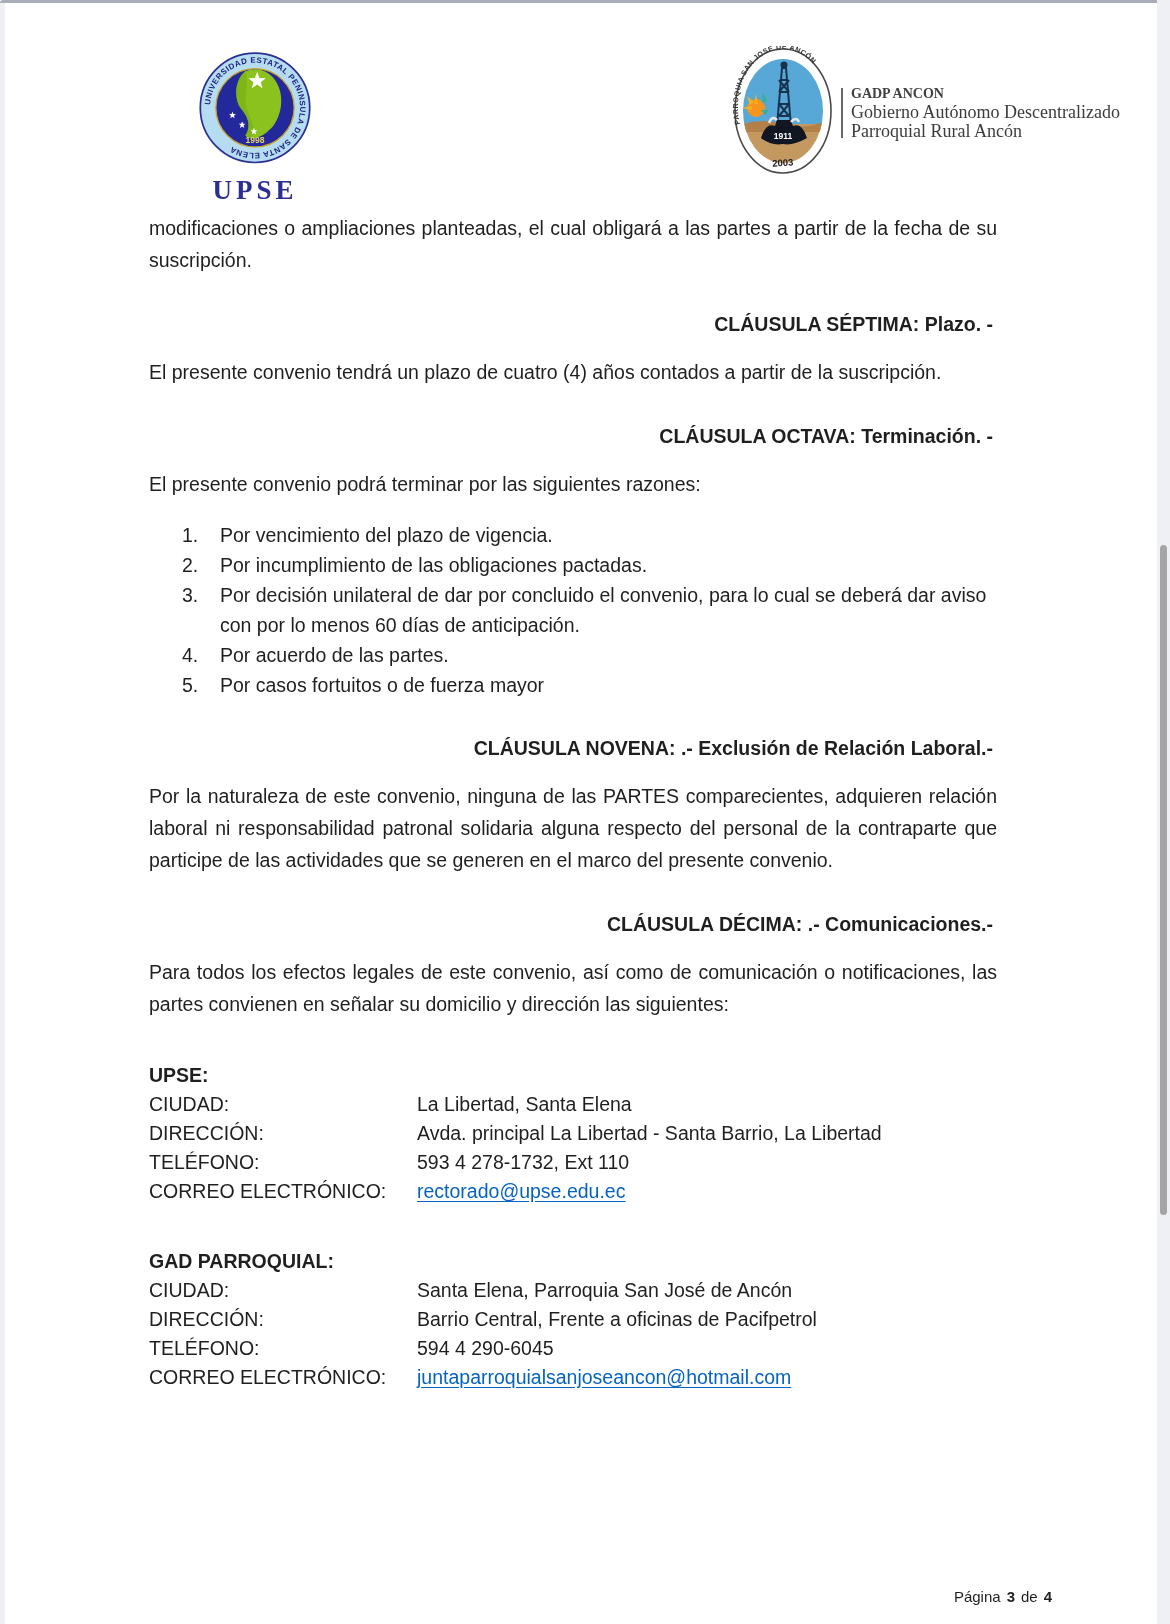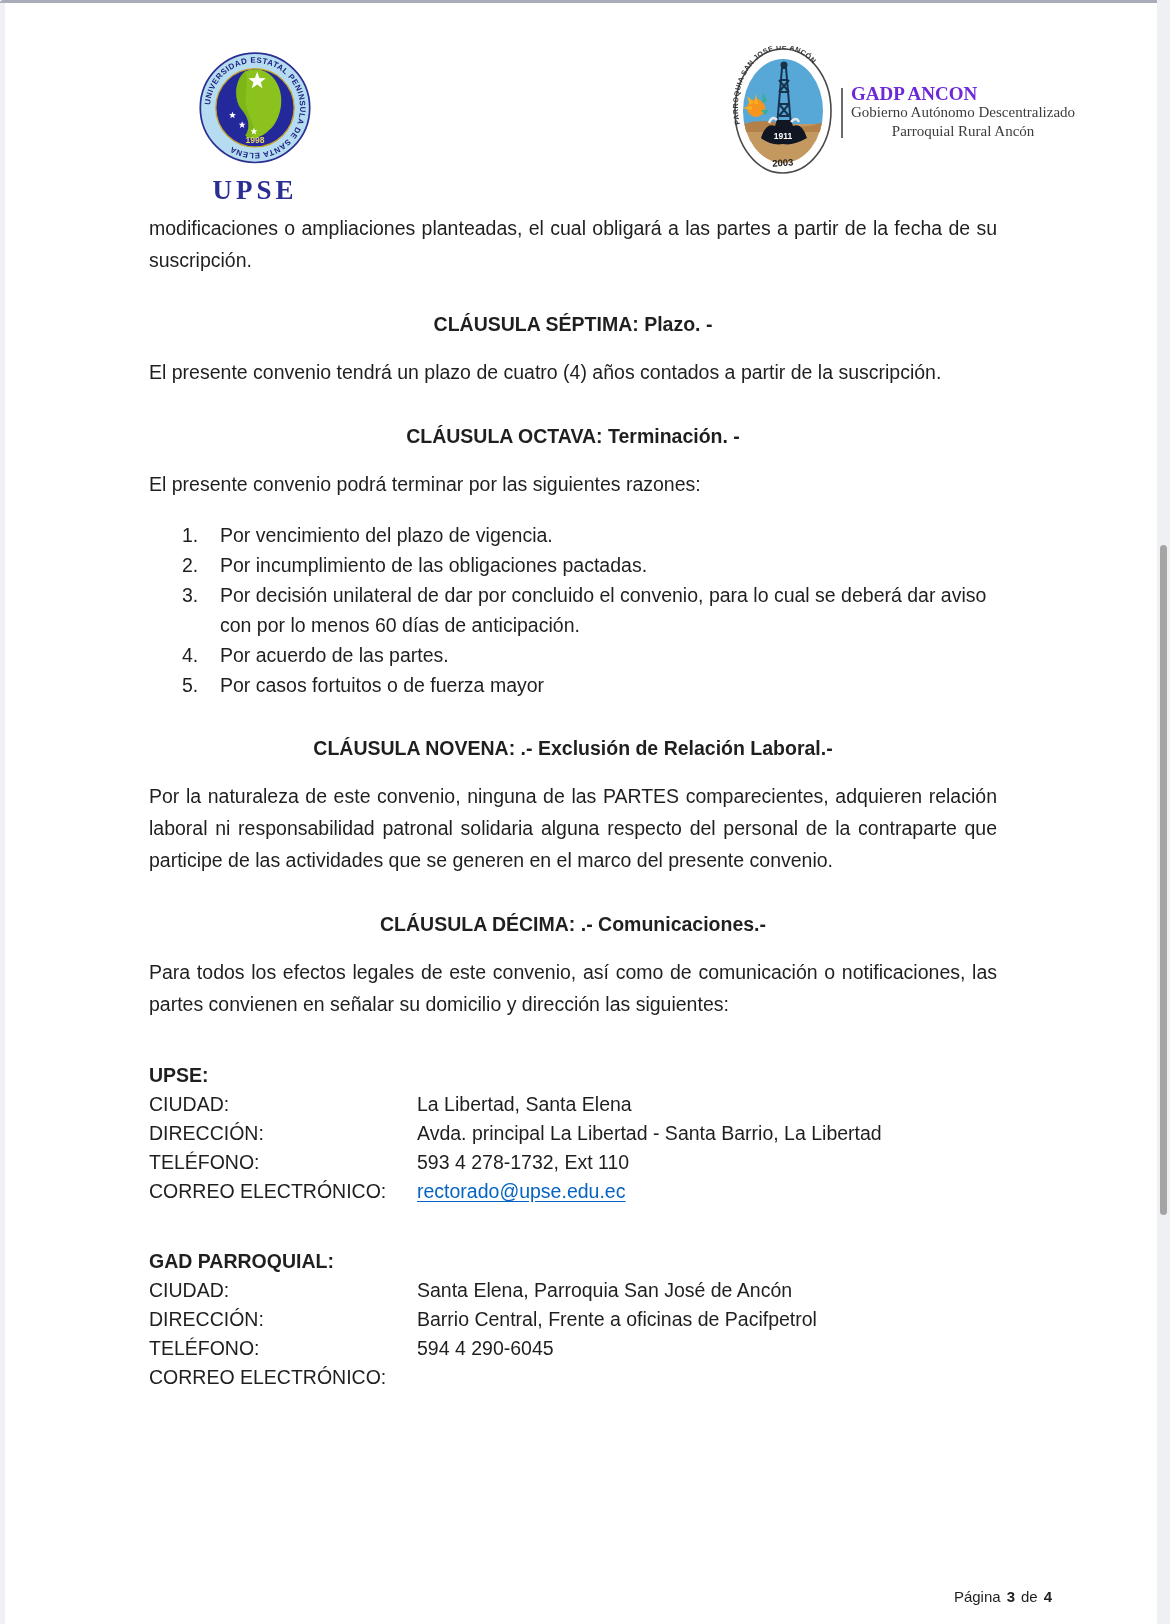--- a/index.html
+++ b/index.html
@@ -23,27 +23,27 @@
   
   .hdr{position:absolute;top:0;left:0;width:100%;height:205px;}
   .upse-logo{position:absolute;left:194px;top:52px;width:122px;text-align:center;}
   .upse-acronym{
     margin-top:1px;font-family:"Liberation Serif", serif;font-weight:700;
     font-size:27px;letter-spacing:4px;color:#2b2f92;
   }
   .gadp-logo{position:absolute;left:733px;top:46px;}
   .gadp-divider{position:absolute;left:841px;top:88px;height:50px;width:0;border-left:2px solid #6b6b6b;}
   .gadp-text{position:absolute;left:851px;top:84px;font-family:"Liberation Serif", serif;color:#3c3c3c;line-height:19px;}
-  .gadp-title{font-weight:700;font-size:19px;color:#6d28d9;}
-  .gadp-sub{font-size:15px;text-align:center;}
+  .gadp-title{font-weight:700;font-size:14px;color:#404040;}
+  .gadp-sub{font-size:18px;}
 
   
   .doc{position:absolute;left:149px;top:212px;width:848px;font-size:19.5px;line-height:32px;}
   .p{margin:0;text-align:justify;}
-  .heading{margin:32px 12px 0;font-weight:700;text-align:center;}
+  .heading{margin:32px 4px 0;font-weight:700;text-align:right;}
   .after-h{margin-top:16px;}
   .numlist{margin:20px 0 0;padding:0;list-style:none;}
   .numlist li{display:flex;margin:0 0 0 33px;line-height:30px;}
   .numlist .num{width:38px;flex:0 0 38px;}
   .numlist .txt{flex:1;padding-right:2px;}
   .contact{margin-top:40px;}
   .contact-title{font-weight:700;line-height:30px;}
   .crow{display:grid;grid-template-columns:268px 1fr;line-height:29px;}
   .link{color:#0563c1;text-underline-offset:3px;}
   .footer{position:absolute;top:1588px;right:118px;font-size:15px;display:inline-flex;gap:6px;}
@@ -195,20 +195,21 @@
       <div class="crow">
         <span>DIRECCIÓN:</span>
         <span>Barrio Central, Frente a oficinas de Pacifpetrol</span>
       </div>
       <div class="crow">
         <span>TELÉFONO:</span>
         <span>594 4 290-6045</span>
       </div>
       <div class="crow">
         <span>CORREO ELECTRÓNICO:</span>
+        <span><a href="#" class="link">juntaparroquialsanjoseancon@hotmail.com</a></span>
       </div>
     </div>
 
   </div>
 
   <div class="footer">
     <span>Página</span>
     <span class="b">3</span>
     <span>de</span>
     <span class="b">4</span>

